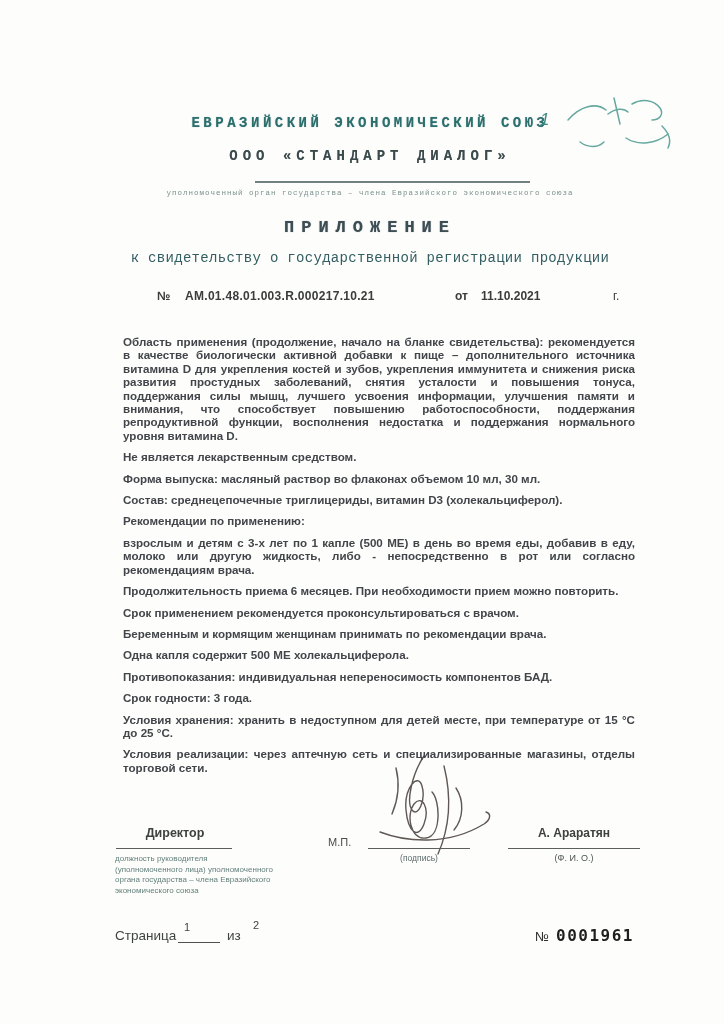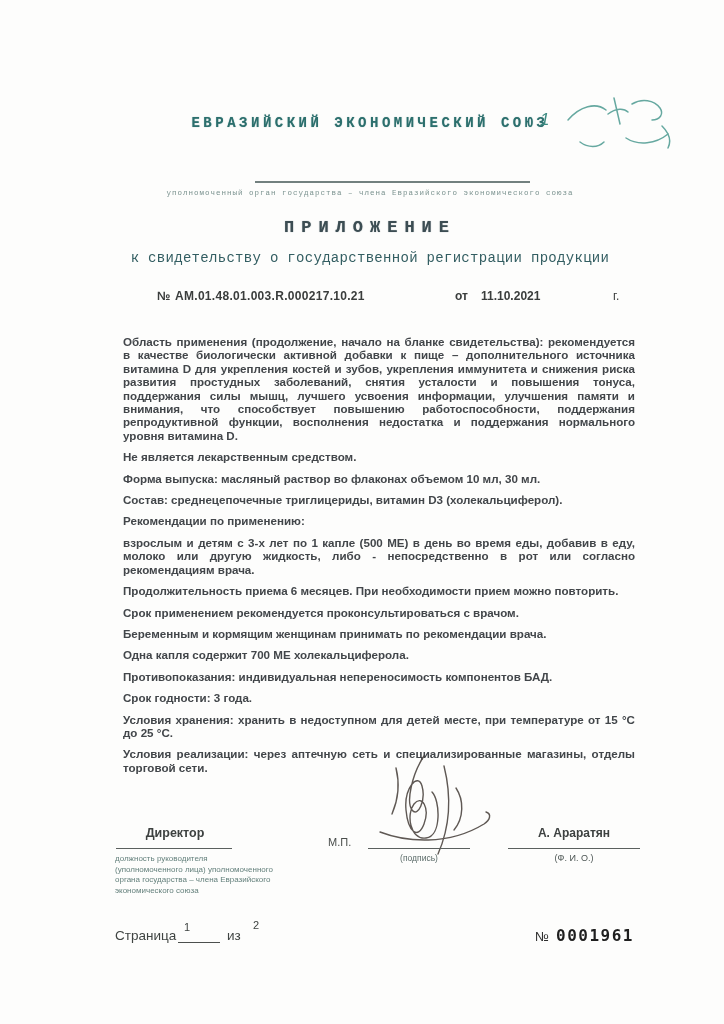--- a/index.html
+++ b/index.html
@@ -29,21 +29,21 @@
     color:#3c4d53; text-shadow:0 0 1px rgba(60,77,83,.6);
   }
   .doc-subheading {
     top:250px; font-size:14px; color:#335e62; letter-spacing:.3px;
     filter:blur(0.25px);
   }
 
   .reg-row { top:289px; left:115px; width:528px; height:18px; font-size:12px; font-weight:bold; color:#3a3d3c; }
   .reg-row span { position:absolute; white-space:nowrap; }
   .reg-number-sign { left:42px; }
-  .reg-number { left:60px; letter-spacing:.3px; }
+  .reg-number { left:70px; letter-spacing:.3px; }
   .reg-from { left:340px; }
   .reg-date { left:366px; }
   .reg-year { left:498px; font-weight:normal; }
 
   .body-text {
     top:327px; left:115px; width:528px;
     font-size:11.6px; line-height:13.4px; font-weight:600;
     text-align:justify; color:#42464a;
   }
   .body-text p { margin:8px; }
@@ -94,20 +94,21 @@
       <path d="M6,34 C18,20 34,16 44,24"></path>
       <path d="M52,12 L58,38"></path>
       <path d="M46,28 C54,22 62,22 66,26"></path>
       <path d="M70,18 C80,12 92,14 98,22 C102,28 98,34 90,34"></path>
       <path d="M64,52 C76,60 94,58 106,48"></path>
       <path d="M18,56 C26,62 36,62 42,56"></path>
       <path d="M100,40 C106,46 110,54 106,62"></path>
     </g>
   </svg>
 
+  <div class="abs centered org-name">ООО «СТАНДАРТ ДИАЛОГ»</div>
   <div class="abs header-divider"></div>
   <div class="abs centered authority-note">уполномоченный орган государства – члена Евразийского экономического союза</div>
 
   <div class="abs centered doc-subheading">к свидетельству о государственной регистрации продукции</div>
   <div class="abs centered doc-heading">ПРИЛОЖЕНИЕ</div>
 
   <div class="abs reg-row">
     <span class="reg-number-sign">№</span>
     <span class="reg-number">AM.01.48.01.003.R.000217.10.21</span>
     <span class="reg-from">от</span>
@@ -118,21 +119,21 @@
   <div class="abs body-text">
     <p>Область применения (продолжение, начало на бланке свидетельства): рекомендуется в качестве биологически активной добавки к пище – дополнительного источника витамина D для укрепления костей и зубов, укрепления иммунитета и снижения риска развития простудных заболеваний, снятия усталости и повышения тонуса, поддержания силы мышц, лучшего усвоения информации, улучшения памяти и внимания, что способствует повышению работоспособности, поддержания репродуктивной функции, восполнения недостатка и поддержания нормального уровня витамина D.</p>
     <p>Не является лекарственным средством.</p>
     <p>Форма выпуска: масляный раствор во флаконах объемом 10 мл, 30 мл.</p>
     <p>Состав: среднецепочечные триглицериды, витамин D3 (холекальциферол).</p>
     <p>Рекомендации по применению:</p>
     <p>взрослым и детям с 3-х лет по 1 капле (500 ME) в день во время еды, добавив в еду, молоко или другую жидкость, либо - непосредственно в рот или согласно рекомендациям врача.</p>
     <p>Продолжительность приема 6 месяцев. При необходимости прием можно повторить.</p>
     <p>Срок применением рекомендуется проконсультироваться с врачом.</p>
     <p>Беременным и кормящим женщинам принимать по рекомендации врача.</p>
-    <p>Одна капля содержит 700 ME холекальциферола.</p>
+    <p>Одна капля содержит 500 ME холекальциферола.</p>
     <p>Противопоказания: индивидуальная непереносимость компонентов БАД.</p>
     <p>Срок годности: 3 года.</p>
     <p>Условия хранения: хранить в недоступном для детей месте, при температуре от 15 °C до 25 °C.</p>
     <p>Условия реализации: через аптечную сеть и специализированные магазины, отделы торговой сети.</p>
   </div>
 
   <svg class="abs sig-scribble" width="150" height="115" viewBox="0 0 150 115">
     <g fill="none" stroke="#4e4742" stroke-width="1.4" stroke-linecap="round" opacity="0.9">
       <path d="M72,8 C60,26 54,54 60,62 C66,70 74,52 70,38 C66,24 52,40 54,62 C56,84 66,92 72,76 C78,60 70,46 62,56 C54,66 58,92 74,90 C90,88 88,52 80,44"></path>
       <path d="M28,84 C54,94 96,98 132,76 C138,72 140,66 134,64"></path>

